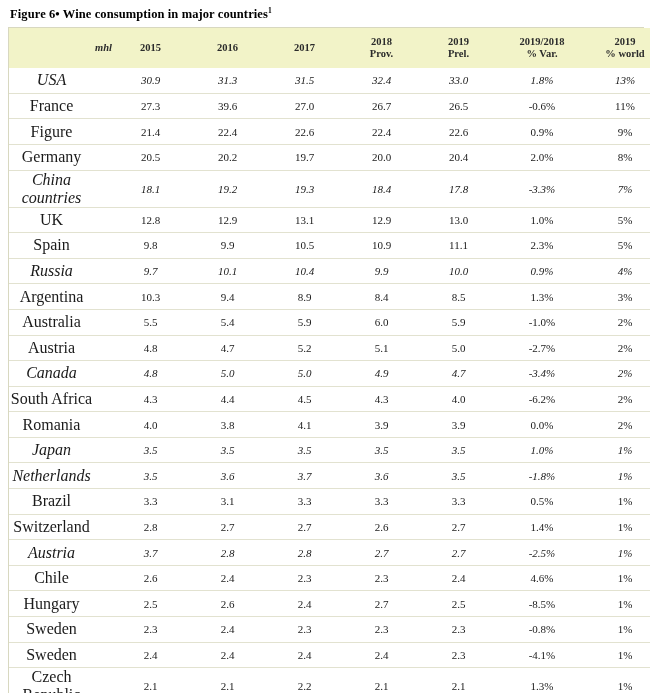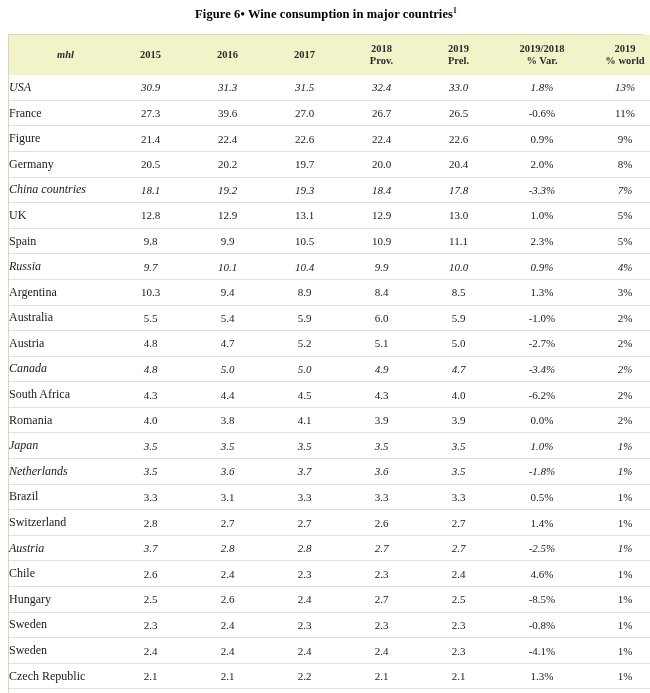--- a/index.html
+++ b/index.html
@@ -19,23 +19,22 @@
     height: 693px;
     box-sizing: border-box;
     padding: 6px 8px 0 8px;
     position: relative;
   }
   .fig-title {
     font-family: "Liberation Serif", serif;
     font-weight: bold;
     font-size: 12.5px;
     color: #000;
-    margin: 0 0 12px 2px;
+    margin: 0 0 5px 2px;
     letter-spacing: 0.1px;
-    text-align: center;
   }
   .fig-title sup {
     font-size: 7.5px;
     vertical-align: super;
   }
   table.wine {
     border-collapse: collapse;
     width: 634px;
     table-layout: fixed;
     font-size: 11px;
@@ -53,42 +52,42 @@
     font-size: 10.5px;
     height: 40px;
     vertical-align: middle;
     text-align: center;
     border: none;
     line-height: 1.15;
   }
   thead tr.head-row th.unit {
     font-style: italic;
     font-weight: bold;
-    text-align: center;
+    text-align: right;
     padding-left: 10px;
     font-size: 10.5px;
   }
   .sub {
     display: block;
     font-weight: bold;
   }
   
   tbody td {
     height: 24.6px;
     font-size: 11px;
     color: #1a1a1a;
     text-align: center;
     vertical-align: middle;
     border-bottom: 1px solid #e2e2d0;
     background: #ffffff;
   }
   tbody td.country {
-    text-align: left;
+    text-align: center;
     padding-right: 18px;
-    font-size: 12px;
+    font-size: 16px;
   }
   tbody tr.italic td {
     font-style: italic;
   }
   .tablewrap {
     border-left: 1px solid #d8d8c0;
     border-right: 1px solid #d8d8c0;
     border-top: 1px solid #d8d8c0;
     border-bottom: 1px solid #d8d8c0;
     width: 634px;

